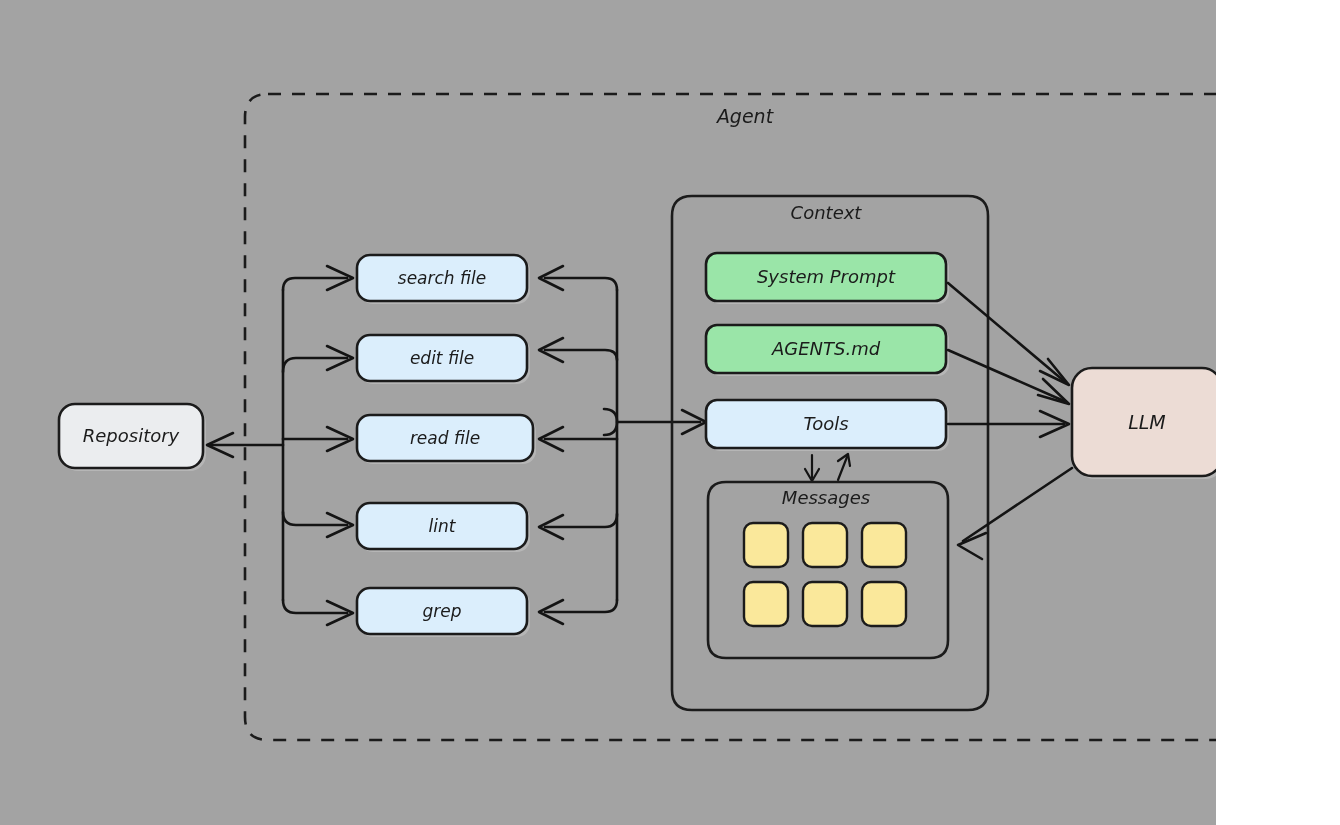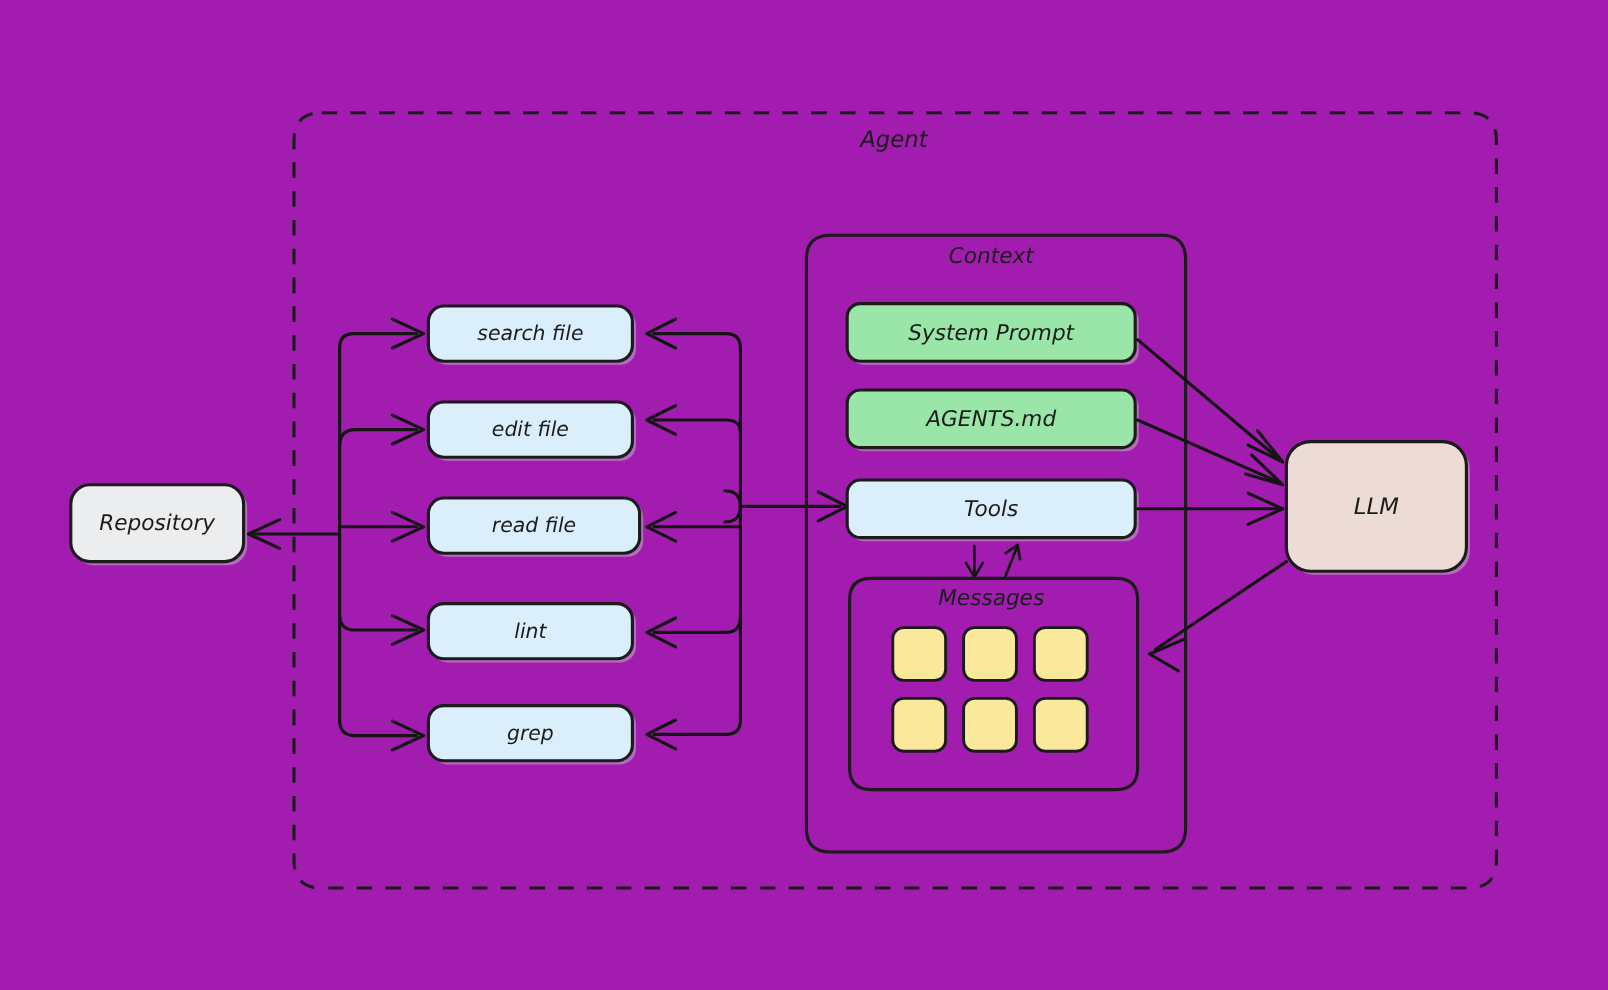--- a/index.html
+++ b/index.html
@@ -6,23 +6,23 @@
   html, body {
     margin: 0;
     padding: 0;
     background: #ffffff;
   }
   body {
     font-family: "DejaVu Sans", sans-serif;
   }
   #canvas {
     position: relative;
-    width: 1340px;
+    width: 1216px;
     height: 825px;
-    background: #a21caf;
+    background: #a3a3a3;
     overflow: hidden;
   }
   #diagram-svg {
     position: absolute;
     left: 0;
     top: 0;
     width: 1340px;
     height: 825px;
   }
   .node-label {

